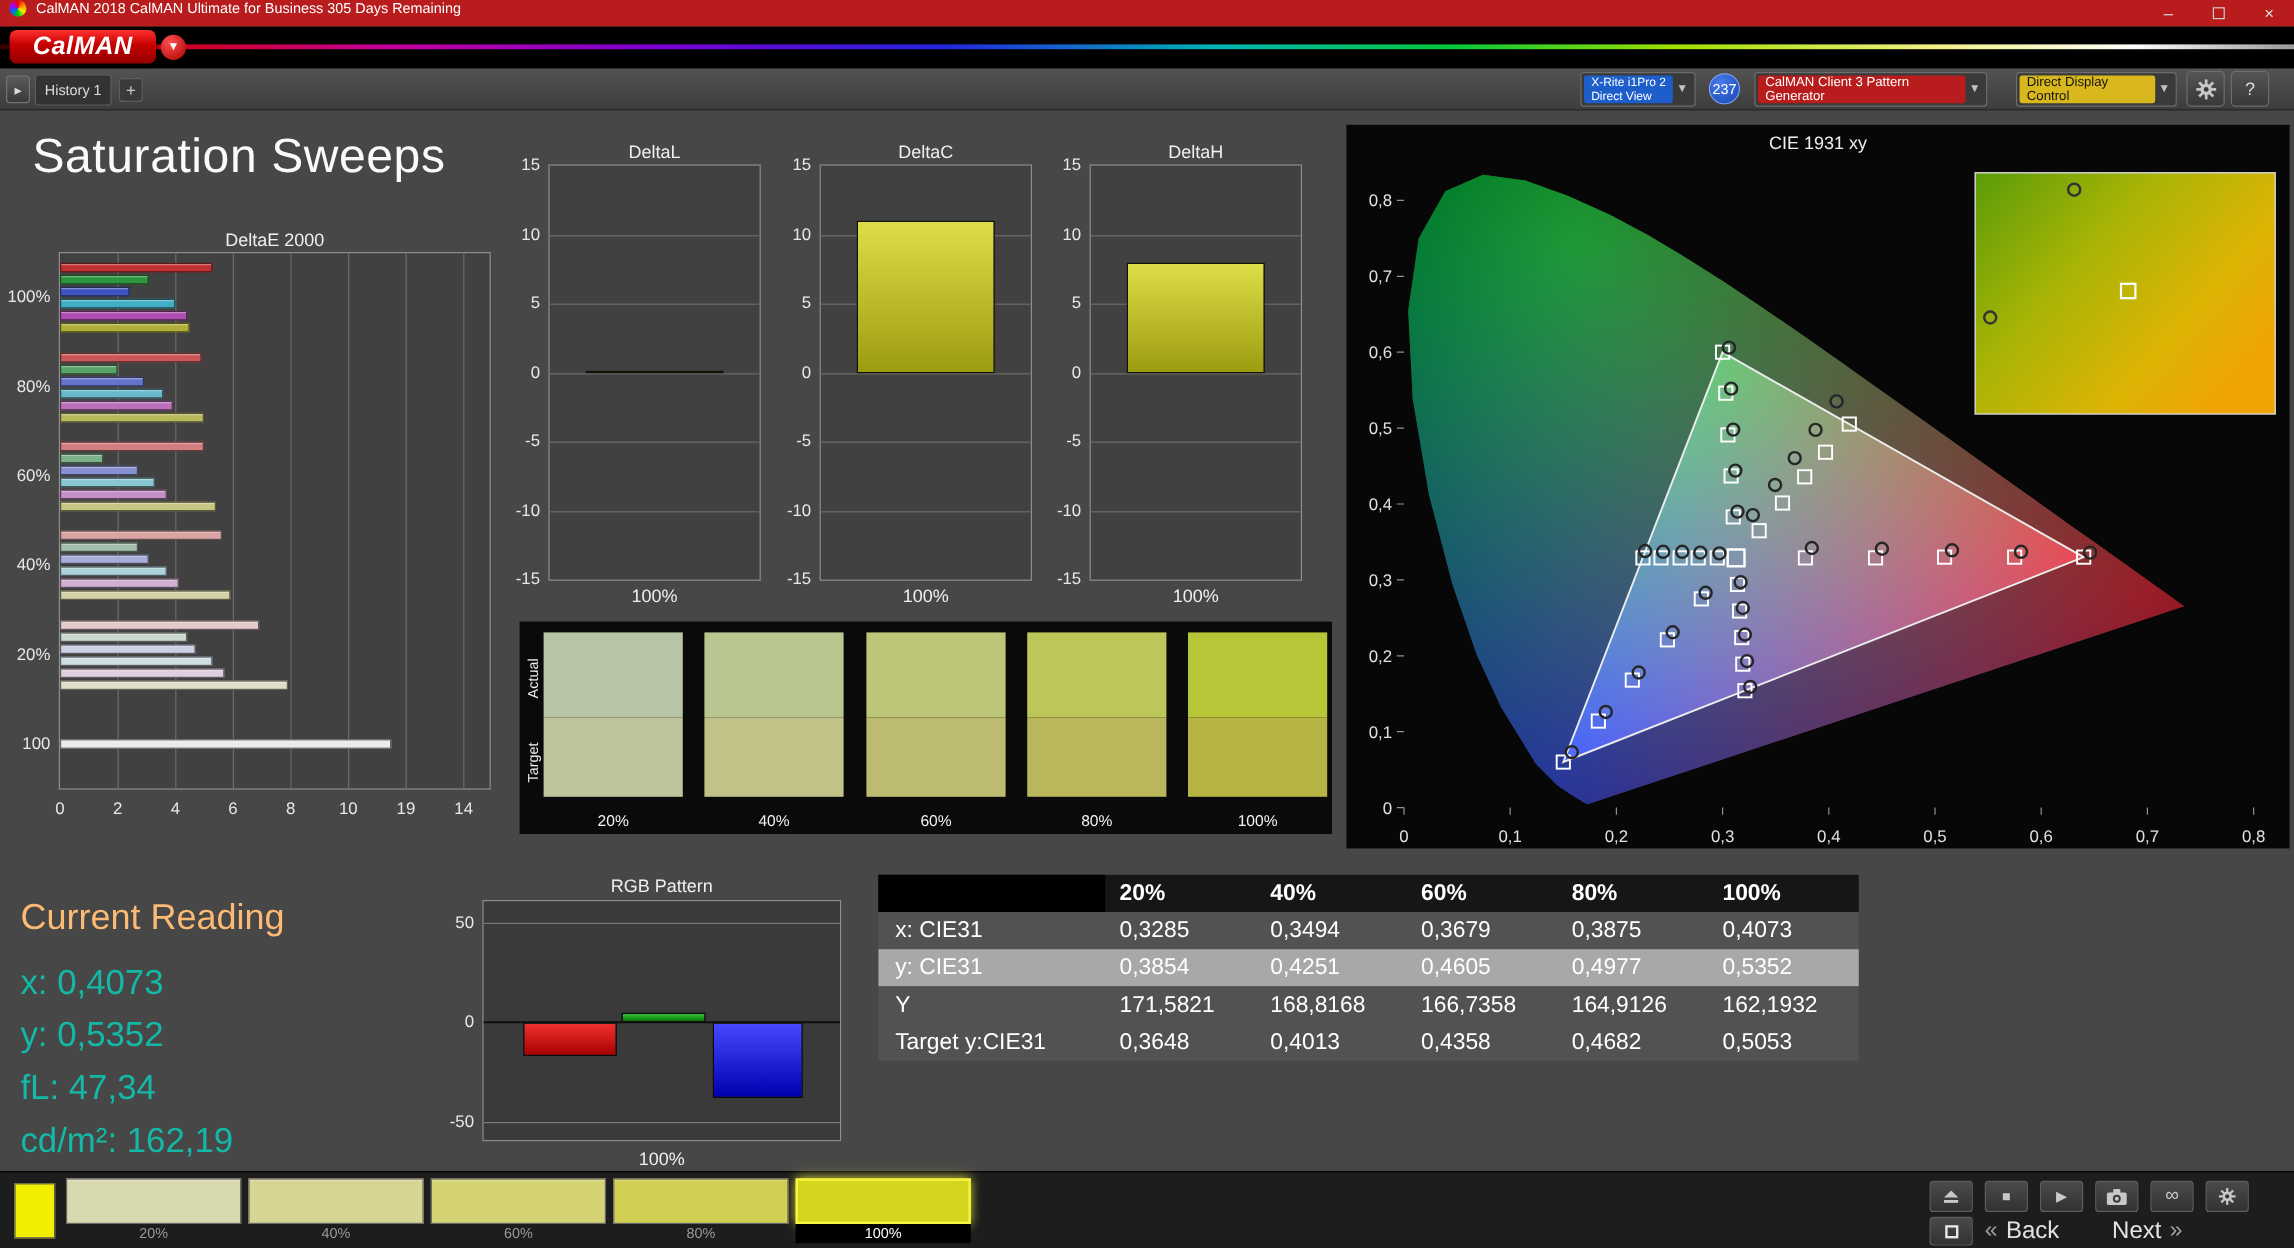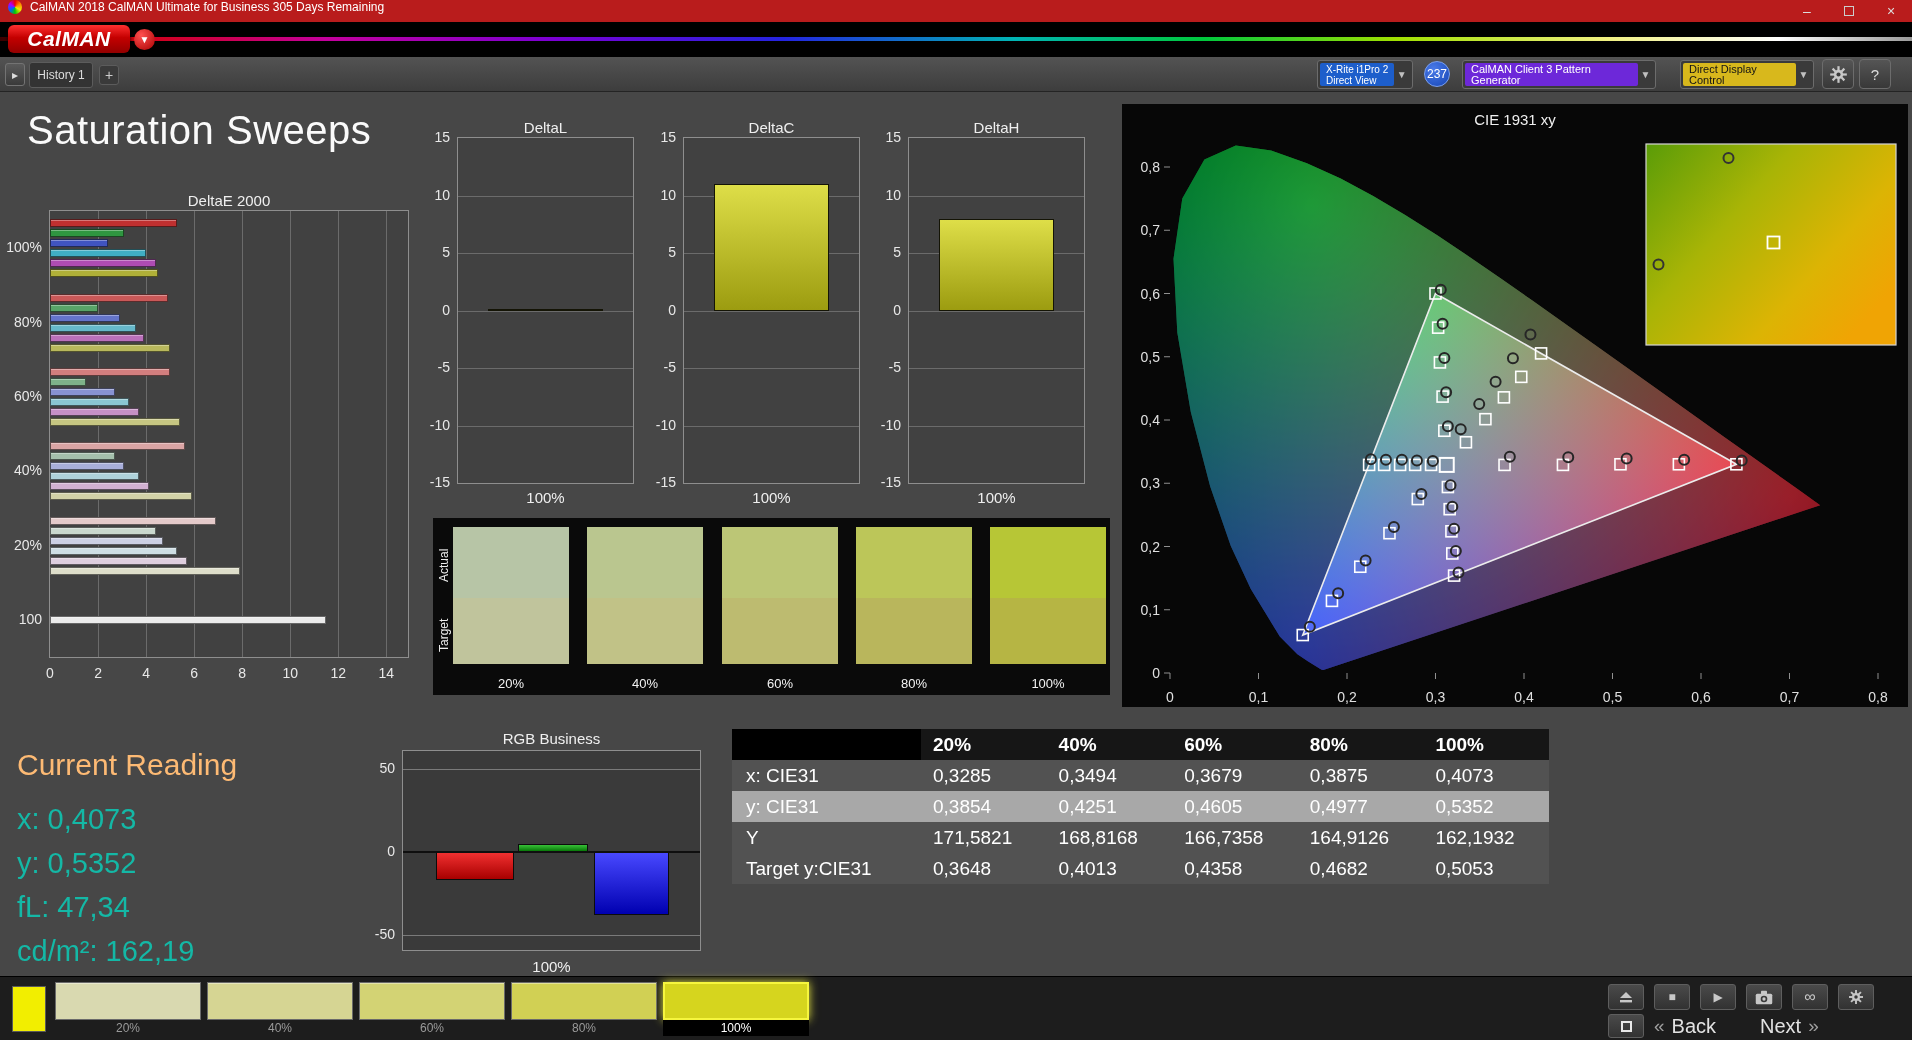--- a/index.html
+++ b/index.html
@@ -123,21 +123,21 @@
 
     <div class="dd" style="left:1317px;width:96px">
       <span class="lbl" style="background:#1d5ecb;font-size:10px">
         <span>X-Rite i1Pro 2</span>
           <span>Direct View</span>
       </span>
       <span class="chev">▼</span>
     </div>
     <div class="badge" style="left:1424px">237</div>
     <div class="dd" style="left:1462px;width:194px">
-      <span class="lbl" style="background:#6d28d9;font-size:11px">
+      <span class="lbl" style="background:#b91c1c;font-size:11px">
         <span>CalMAN Client 3 Pattern Generator</span>
       </span>
       <span class="chev">▼</span>
     </div>
     <div class="dd" style="left:1680px;width:134px">
       <span class="lbl" style="background:#d8b81c;color:#141414;font-size:11px">
         <span>Direct Display Control</span>
       </span>
       <span class="chev">▼</span>
     </div>
@@ -169,21 +169,21 @@
       <div class="tick" style="left: 36.0537px; top: 454px; width: 24px; text-align: center;">2</div>
       <div class="vgrid" style="left: 96.1074px;"></div>
       <div class="tick" style="left: 84.1074px; top: 454px; width: 24px; text-align: center;">4</div>
       <div class="vgrid" style="left: 144.161px;"></div>
       <div class="tick" style="left: 132.161px; top: 454px; width: 24px; text-align: center;">6</div>
       <div class="vgrid" style="left: 192.215px;"></div>
       <div class="tick" style="left: 180.215px; top: 454px; width: 24px; text-align: center;">8</div>
       <div class="vgrid" style="left: 240.268px;"></div>
       <div class="tick" style="left: 228.268px; top: 454px; width: 24px; text-align: center;">10</div>
       <div class="vgrid" style="left: 288.322px;"></div>
-      <div class="tick" style="left: 276.322px; top: 454px; width: 24px; text-align: center;">12</div>
+      <div class="tick" style="left: 276.322px; top: 454px; width: 24px; text-align: center;">19</div>
       <div class="vgrid" style="left: 336.376px;"></div>
       <div class="tick" style="left: 324.376px; top: 454px; width: 24px; text-align: center;">14</div>
       <div class="tick" style="right: calc(100% + 8px); width: 46px; text-align: right; top: 28.1667px;">100%</div>
       <div class="debar" style="top: 8.16667px; left: 0px; width: 127.342px; background: rgb(192, 48, 48);"></div>
       <div class="debar" style="top: 18.1667px; left: 0px; width: 74.4832px; background: rgb(47, 150, 64);"></div>
       <div class="debar" style="top: 28.1667px; left: 0px; width: 57.6644px; background: rgb(64, 84, 192);"></div>
       <div class="debar" style="top: 38.1667px; left: 0px; width: 96.1074px; background: rgb(64, 174, 196);"></div>
       <div class="debar" style="top: 48.1667px; left: 0px; width: 105.718px; background: rgb(174, 76, 178);"></div>
       <div class="debar" style="top: 58.1667px; left: 0px; width: 108.121px; background: rgb(176, 176, 56);"></div>
       <div class="tick" style="right: calc(100% + 8px); width: 46px; text-align: right; top: 102.5px;">80%</div>
@@ -441,21 +441,21 @@
           <rect x="645.5" y="132.49" width="12" height="12" fill="none" stroke="#ffffff" stroke-width="1.8"></rect>
         </svg></div>
   </div>
 
   <div class="read-title">Current Reading</div>
   <div class="read-line" style="top:803px">x: 0,4073</div>
   <div class="read-line" style="top:847px">y: 0,5352</div>
   <div class="read-line" style="top:891px">fL: 47,34</div>
   <div class="read-line" style="top:935px">cd/m²: 162,19</div>
 
-  <div class="ctitle" style="left:402px;top:730px;width:299px">RGB Business</div>
+  <div class="ctitle" style="left:402px;top:730px;width:299px">RGB Pattern</div>
   <div class="plot" style="left:402px;top:750px;width:299px;height:201px;background:#3a3a3a">
       <div class="hgrid" style="top: 18.2417px; background: rgb(122, 122, 122);"></div>
       <div class="tick" style="right: calc(100% + 8px); top: 9.24167px; width: 36px; text-align: right;">50</div>
       <div class="hgrid" style="top: 101.158px; background: rgb(122, 122, 122);"></div>
       <div class="tick" style="right: calc(100% + 8px); top: 92.1583px; width: 36px; text-align: right;">0</div>
       <div class="hgrid" style="top: 184.075px; background: rgb(122, 122, 122);"></div>
       <div class="tick" style="right: calc(100% + 8px); top: 175.075px; width: 36px; text-align: right;">-50</div>
       <div class="rgbbar" style="left: 33px; width: 78px; top: 101.158px; height: 28.1917px; background: linear-gradient(rgb(240, 48, 48), rgb(168, 0, 0));"></div>
       <div class="rgbbar" style="left: 115px; width: 70px; top: 92.8667px; height: 8.29167px; background: linear-gradient(rgb(56, 192, 56), rgb(8, 120, 8));"></div>
       <div class="rgbbar" style="left: 191px; width: 75px; top: 101.158px; height: 63.0167px; background: linear-gradient(rgb(72, 72, 255), rgb(0, 0, 176));"></div>

